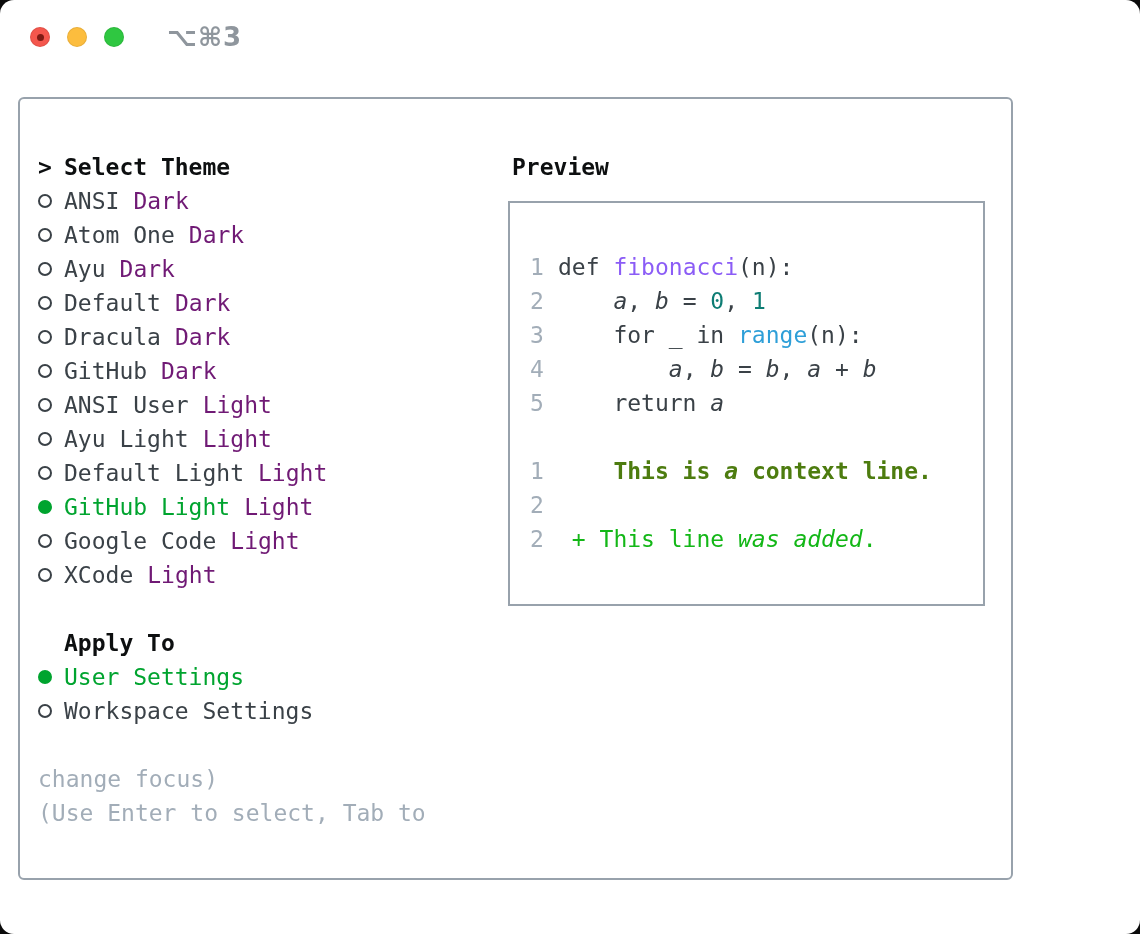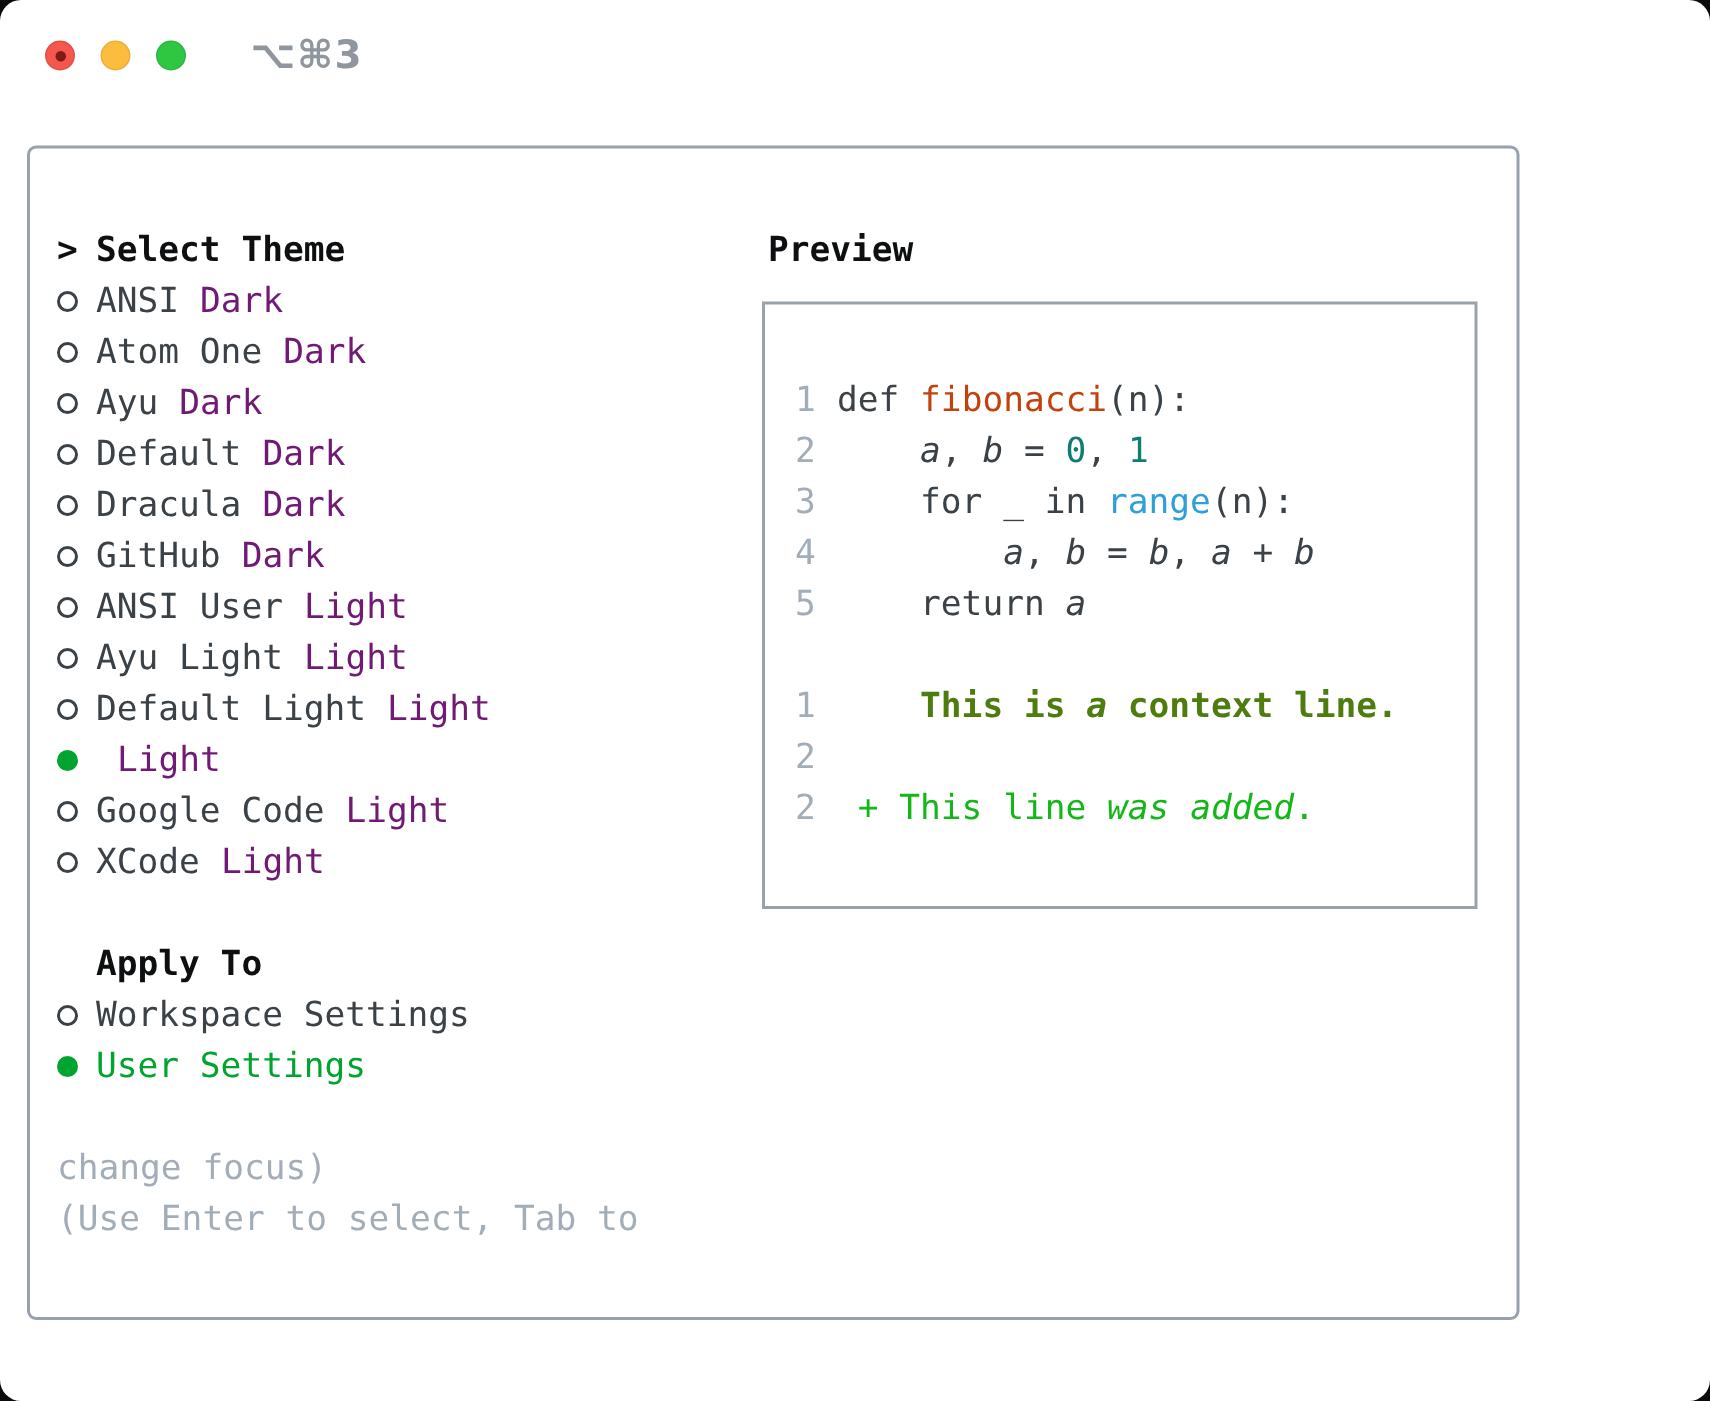--- a/index.html
+++ b/index.html
@@ -37,21 +37,21 @@
   
   .preview-hdr-row{position:absolute;left:492px;top:51px;height:34px;display:flex;
                    align-items:center;font-size:23px;}
   .pbox{position:absolute;left:488px;top:102px;width:477px;height:405px;
         border:2px solid #98a2ac;box-sizing:border-box;background:#fff;}
   .plines{position:absolute;left:0;top:47px;right:0;}
   .pline{height:34px;display:flex;align-items:center;padding-left:20px;font-size:23px;}
   .ln{width:28px;flex:none;color:#a2adb8;}
   .pcode{white-space:pre;}
   .c-dk{color:#3a4147;}
-  .c-fn{color:#c2410c;}
+  .c-fn{color:#8b5cf6;}
   .c-num{color:#0e7d74;}
   .c-blt{color:#2e9fd8;}
   .c-ctx{color:#4d7c0f;font-weight:bold;}
   .c-del{color:#c33b22;}
   .c-add{color:#13b717;}
   .it{font-style:italic;}
 </style>
 </head>
 <body>
 
@@ -137,20 +137,21 @@
             <span class="marker">
               <span class="bullet"></span>
             </span>
             <span class="nm">Default Light</span>
             <span class="tag">Light</span>
           </div>
           <div class="row">
             <span class="marker">
               <span class="bullet sel"></span>
             </span>
+            <span class="nm selnm">GitHub Light</span>
             <span class="tag">Light</span>
           </div>
           <div class="row">
             <span class="marker">
               <span class="bullet"></span>
             </span>
             <span class="nm">Google Code</span>
             <span class="tag">Light</span>
           </div>
           <div class="row">
@@ -165,29 +166,29 @@
       <div class="row spacer"></div>
 
       <div class="row">
         <span class="marker"></span>
         <span class="hdr">Apply To</span>
       </div>
 
       <div>
           <div class="row">
             <span class="marker">
+              <span class="bullet sel"></span>
+            </span>
+            <span class="nm selnm">User Settings</span>
+          </div>
+          <div class="row">
+            <span class="marker">
               <span class="bullet"></span>
             </span>
             <span class="nm">Workspace Settings</span>
-          </div>
-          <div class="row">
-            <span class="marker">
-              <span class="bullet sel"></span>
-            </span>
-            <span class="nm selnm">User Settings</span>
           </div>
         </div>
 
       <div class="row spacer"></div>
 
       <div class="row help">change focus)</div>
       <div class="row help">(Use Enter to select, Tab to</div>
     </div>
 
     <div class="preview-hdr-row">

